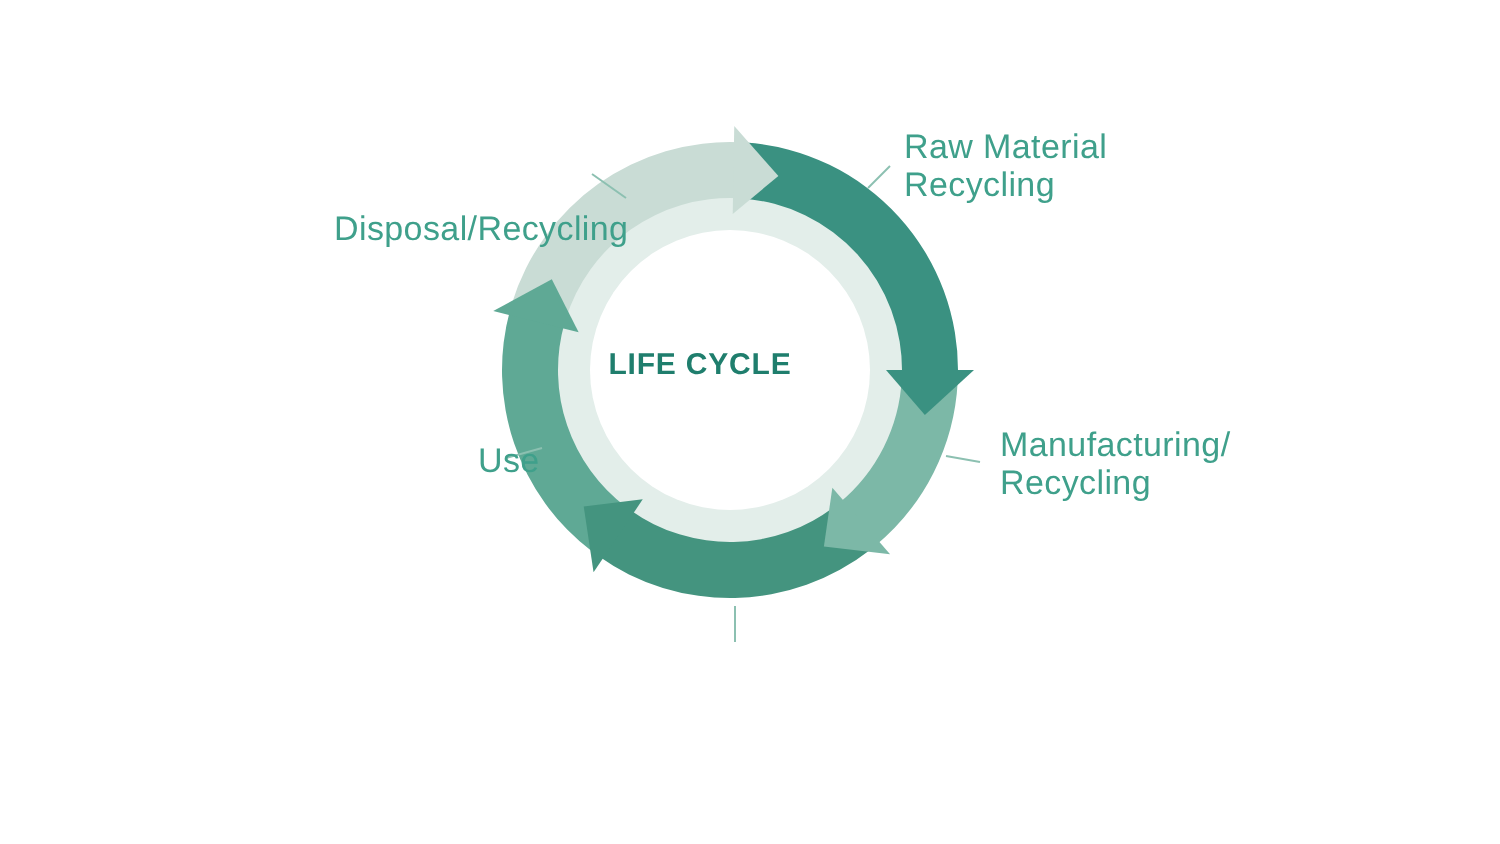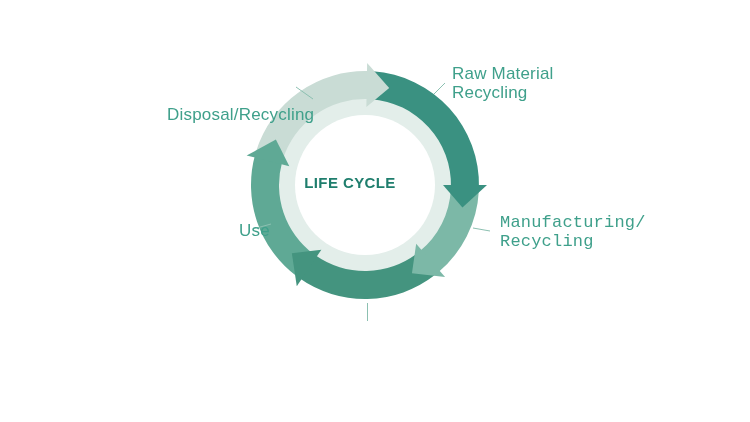--- a/index.html
+++ b/index.html
@@ -23,21 +23,21 @@
   .stage-label {
     position: absolute;
     font-size: 17px;
     line-height: 19px;
     color: #3fa08b;
     letter-spacing: 0.2px;
     white-space: nowrap;
   }
   .label-disposal      { left: 167px; top: 81px; margin-top: 24px; }
   .label-raw           { left: 452px; top: 64px; }
-  .label-manufacturing { left: 500px; top: 213px; font-family: Liberation Mono, monospace; }
+  .label-manufacturing { left: 500px; top: 213px; }
   .label-use           { left: 215px; top: 221px; margin-left: 24px; }
   .label-transportation{
     left: 288px; top: 326px; width: 160px;
     text-align: center; white-space: normal;
   }
   .center-title {
     position: absolute;
     left: 260px;
     top: 172px;
     width: 180px;

